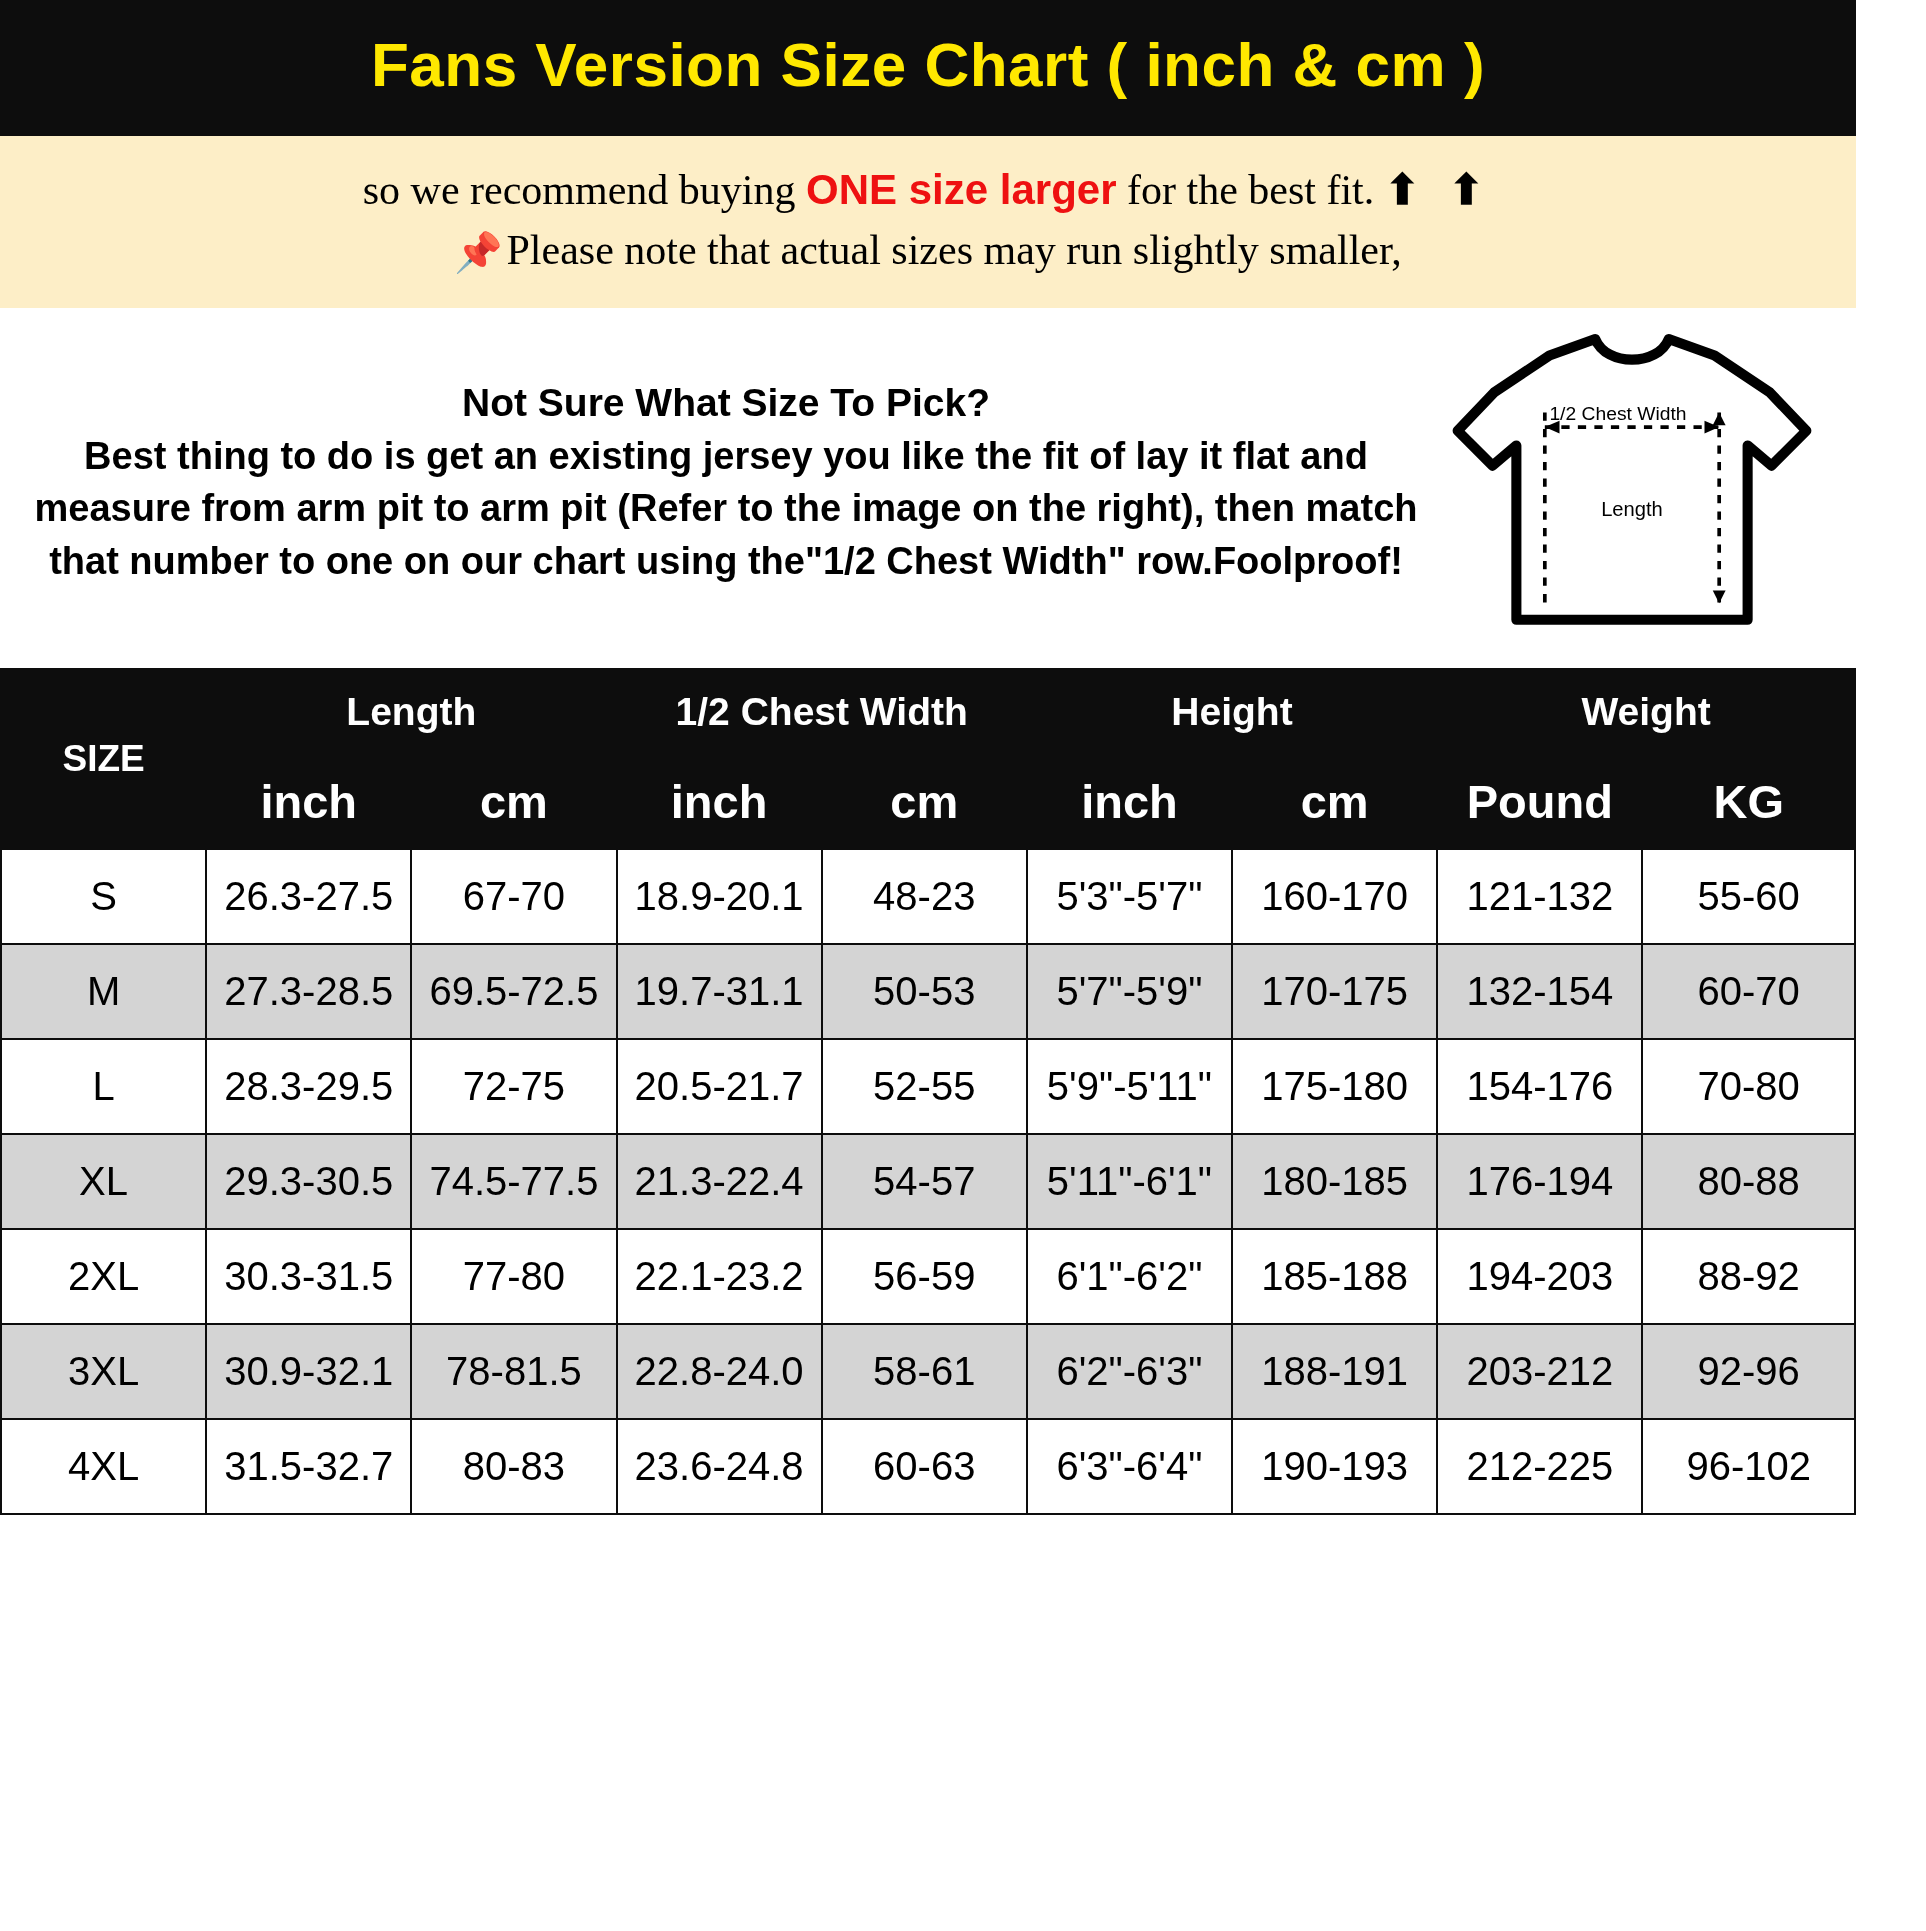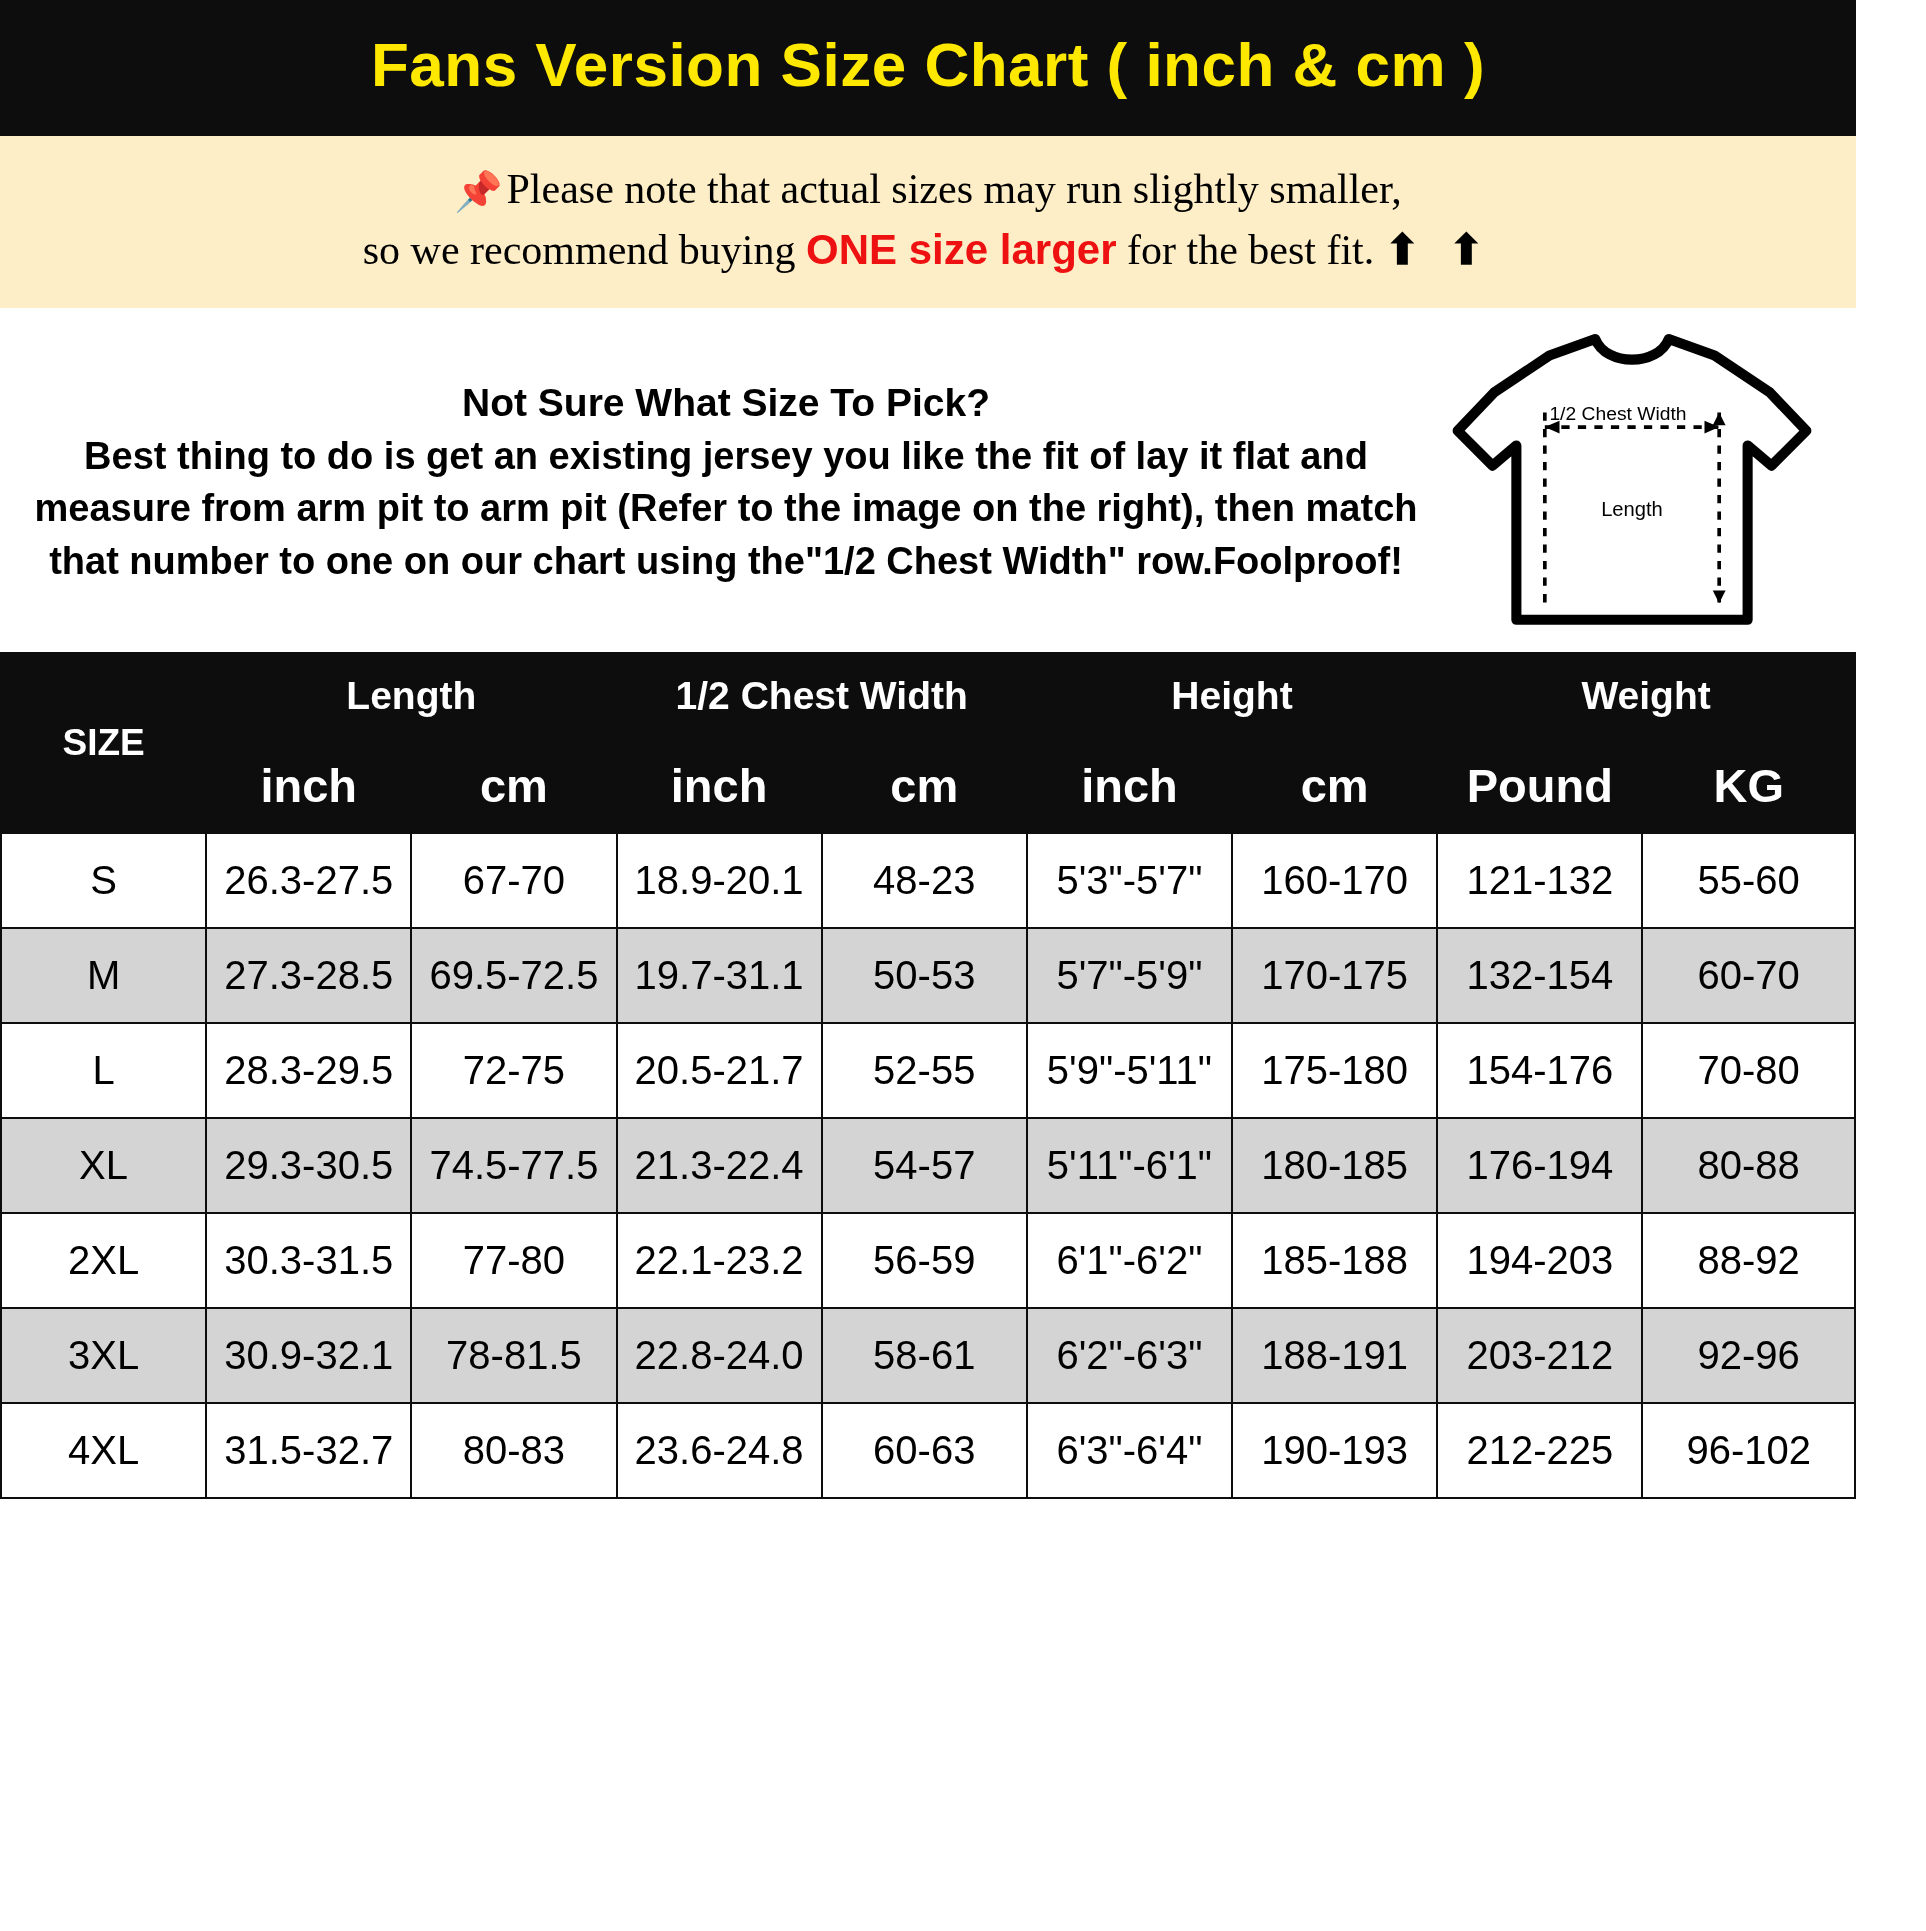--- a/index.html
+++ b/index.html
@@ -62,21 +62,21 @@
     letter-spacing: 9.2px;
     font-weight: bold;
   }
 
   
   .help-wrap {
     display: flex;
     align-items: center;
     width: 100%;
     box-sizing: border-box;
-    padding: 20px 22px 12px 22px;
+    padding: 20px 22px 28px 22px;
     background: #fff;
   }
   .help-text {
     flex: 1 1 auto;
     text-align: center;
     padding: 0 9.2px;
   }
   .help-head {
     font-size: 39px;
     font-weight: bold;
@@ -145,24 +145,24 @@
 <body>
 
 <div class="page">
 
   <div class="title-bar">
     <div class="title">Fans Version Size Chart ( inch &amp; cm )</div>
   </div>
 
   <div class="note-band">
     <div class="note-line">
+      <span>so we recommend buying </span><span class="em-red">ONE size larger</span><span> for the best fit. </span><span class="arrows">⬆ ⬆</span>
+    </div>
+    <div class="note-line">
       <span class="pin-icon">📌</span><span>Please note that actual sizes may run slightly smaller,</span>
-    </div>
-    <div class="note-line">
-      <span>so we recommend buying </span><span class="em-red">ONE size larger</span><span> for the best fit. </span><span class="arrows">⬆ ⬆</span>
     </div>
   </div>
 
   <div class="help-wrap">
     <div class="help-text">
       <div class="help-head">Not Sure What Size To Pick?</div>
       <div class="help-body">Best thing to do is get an existing jersey you like the fit of lay it flat and measure from arm pit to arm pit (Refer to the image on the right), then match that number to one on our chart using the"1/2 Chest Width" row.Foolproof!</div>
     </div>
     <div class="tee-wrap">
       <svg width="386" height="312" viewBox="0 0 420 340">

